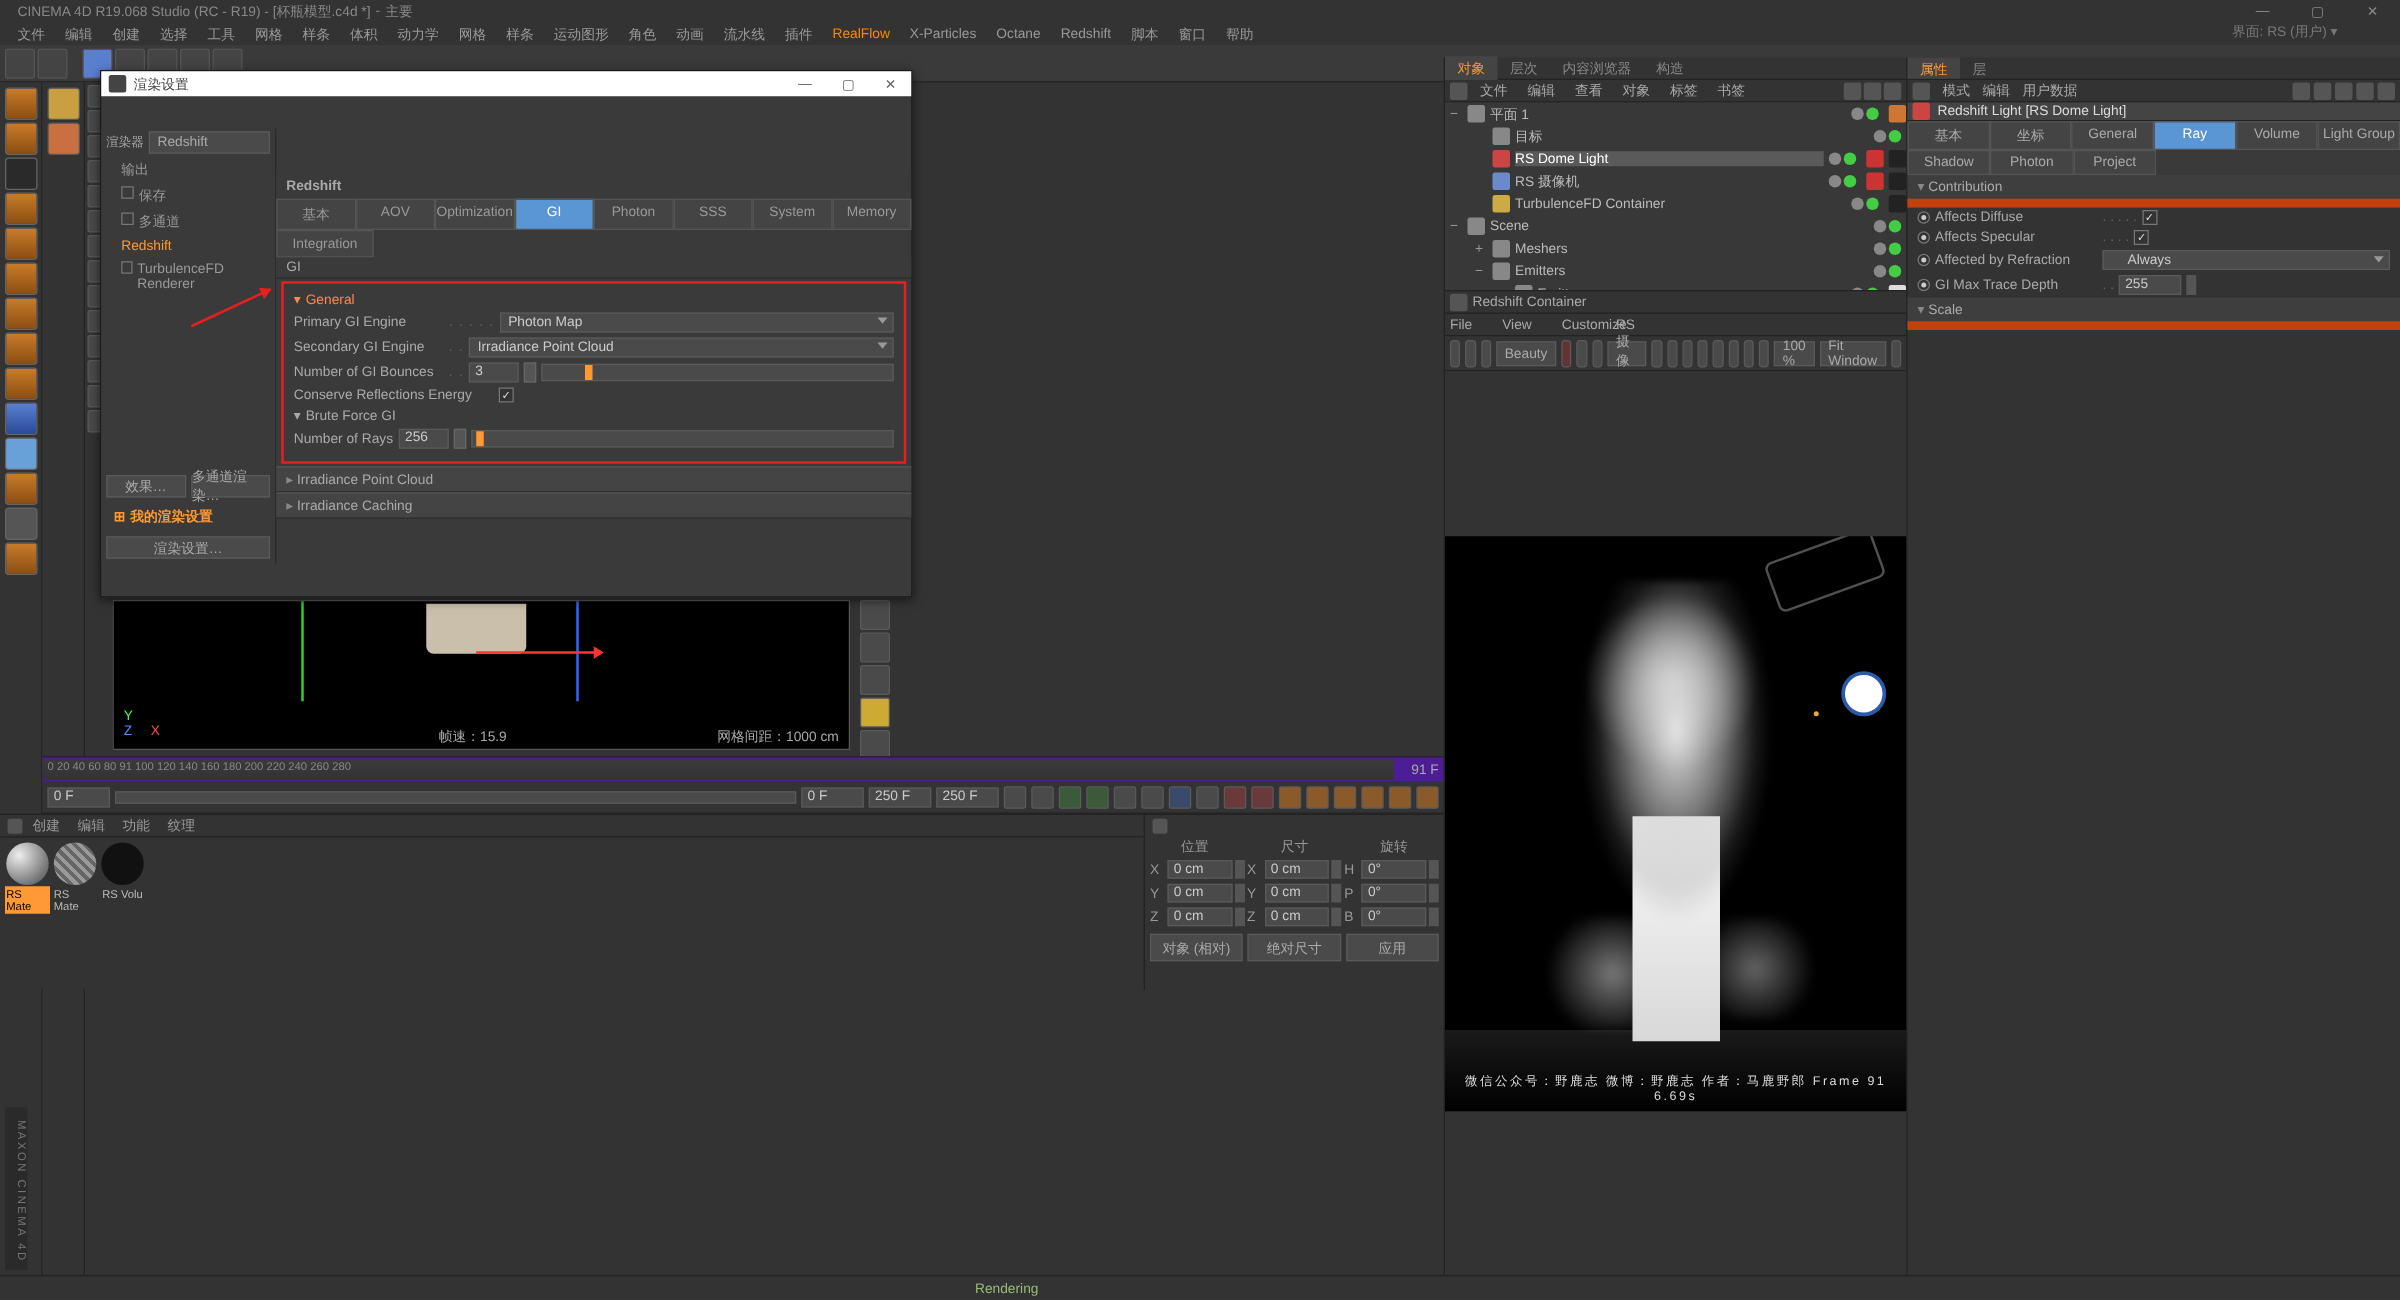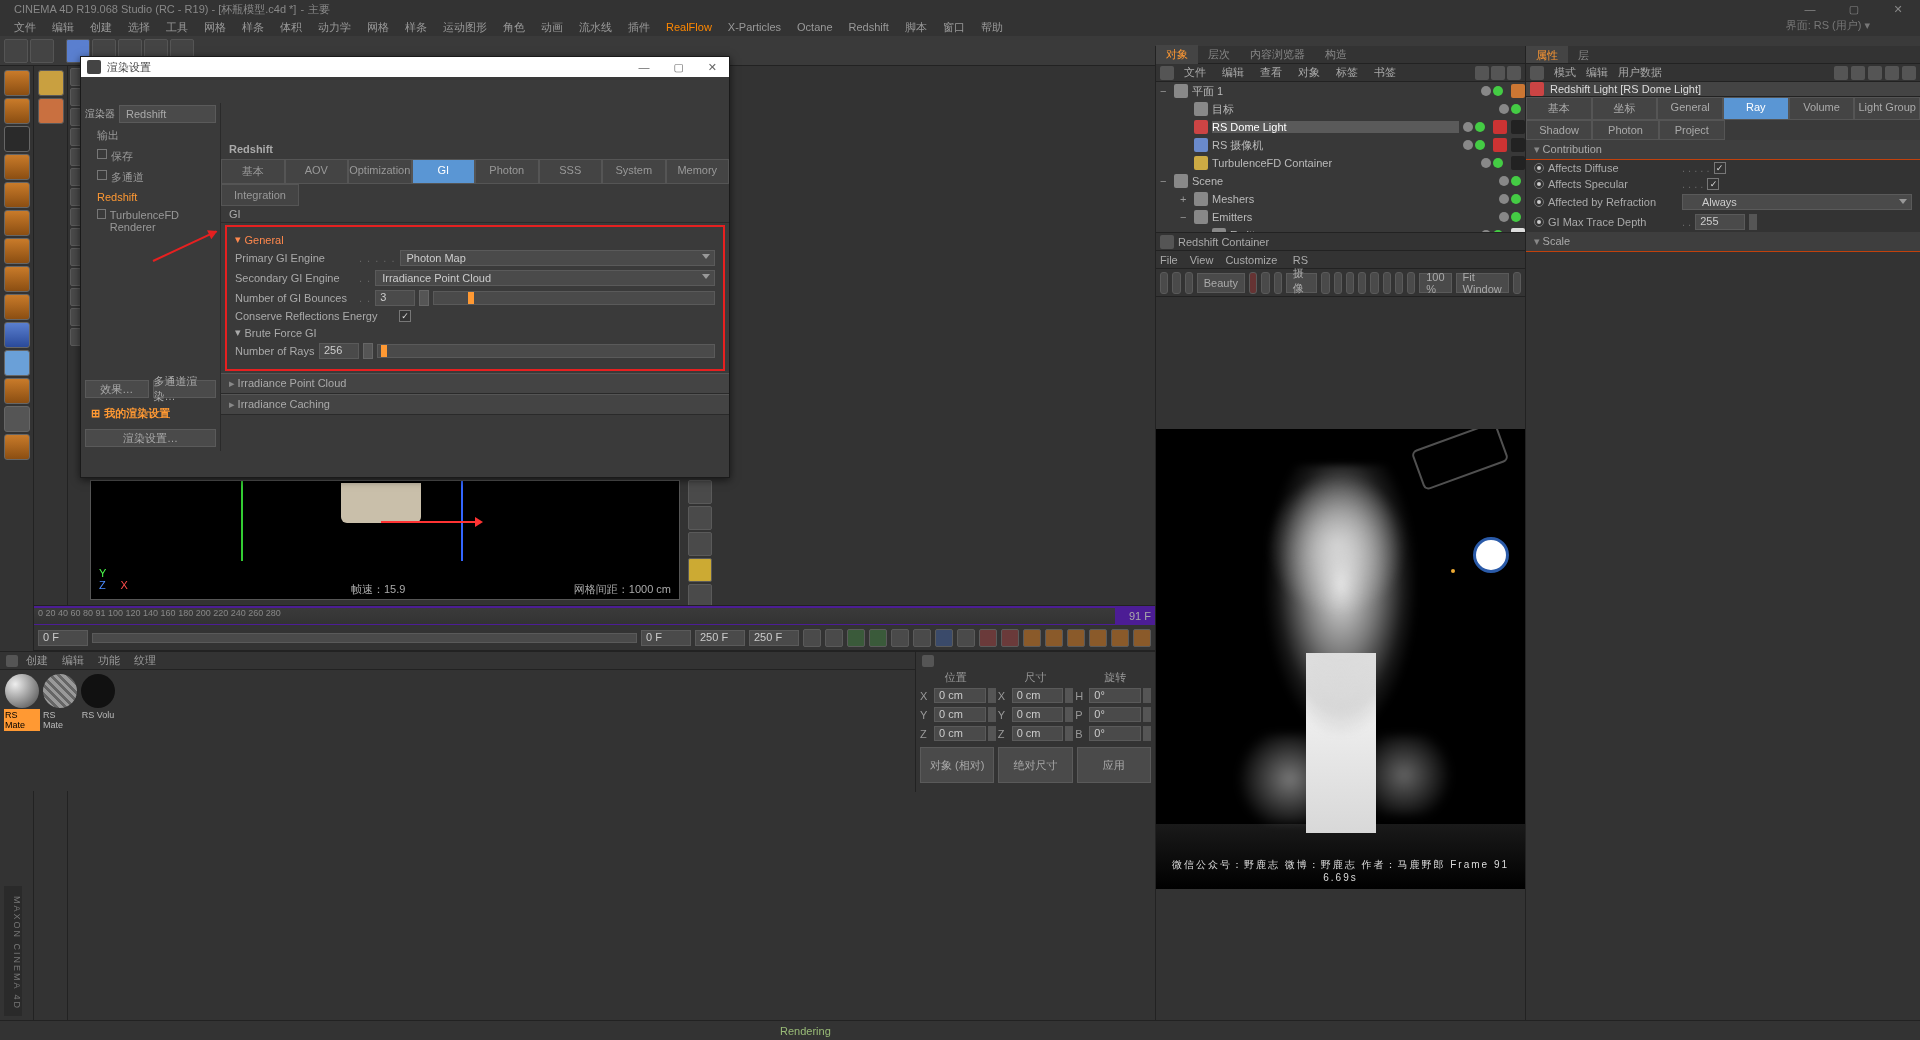--- a/index.html
+++ b/index.html
@@ -115,21 +115,21 @@
 .mat .nm { font-size:9px; color:#bbb; background:#333; padding:1px;}
 .mat .nm.sel { background:#ff9933; color:#000;}
 .coord-panel { position:absolute; right:0; top:0; width:240px; height:140px; background:#333; border-left:1px solid #222;}
 .coord-hdr { display:flex; height:16px; color:#999;}
 .coord-hdr span{flex:1; text-align:center;}
 .coord-row { display:flex; align-items:center; gap:2px; padding:2px 4px;}
 .coord-row .ax { width:12px; color:#999;}
 .coord-row .v { flex:1; height:15px; background:#4a4a4a; border:1px solid #5a5a5a; color:#ccc; padding:0 4px;}
 .coord-row .sp { width:8px; height:15px; background:#555;}
 .coord-btns { display:flex; gap:4px; padding:4px;}
-.coord-btns .b { flex:1; height:36px; background:#4a4a4a; border:1px solid #5a5a5a; display:flex; align-items:center; justify-content:center; color:#aaa;}
+.coord-btns .b { flex:1; height:22px; background:#4a4a4a; border:1px solid #5a5a5a; display:flex; align-items:center; justify-content:center; color:#aaa;}
 
 
 .rightcol { position:absolute; right:0; top:46px; width:765px; bottom:20px; display:flex;}
 .obj-panel { width:370px; background:#333; border-left:1px solid #222; display:flex; flex-direction:column;}
 .obj-tabs { height:18px; display:flex; align-items:center; border-bottom:1px solid #222;}
 .obj-tabs span { padding:2px 10px; color:#888;}
 .obj-tabs span.act { background:#444; color:#ff9933;}
 .obj-menu { height:18px; display:flex; align-items:center; padding-left:4px; gap:4px; color:#aaa; border-bottom:1px solid #222;}
 .obj-menu span{padding:2px 6px;}
 .obj-menu .icons { margin-left:auto; display:flex; gap:2px; padding-right:4px;}
@@ -149,21 +149,21 @@
 .obj-item .dot.g{background:#44cc44;} .obj-item .dot.gr{background:#888;}
 .obj-item .tag { width:14px; height:14px; background:#cc7733; border-radius:2px;}
 .obj-item .tag.rs { background:#cc3333;}
 .obj-item .tag.bk { background:#222;}
 .obj-item .tag.wt { background:#ddd;}
 .obj-item.ind1 { padding-left:24px;} .obj-item.ind2{padding-left:42px;}
 
 
 .rv-panel { border-top:1px solid #222; display:flex; flex-direction:column; flex:1;}
 .rv-title { height:18px; display:flex; align-items:center; padding-left:4px; gap:4px; color:#aaa; border-bottom:1px solid #222;}
-.rv-menu { height:18px; display:flex; align-items:center; padding-left:4px; gap:12px; color:#aaa; border-bottom:1px solid #222;}
+.rv-menu { height:18px; display:flex; align-items:center; padding-left:4px; gap:24px; color:#aaa; border-bottom:1px solid #222;}
 .rv-tb { height:28px; display:flex; align-items:center; gap:4px; padding:0 4px; border-bottom:1px solid #222;}
 .rv-tb .b { width:22px; height:22px; background:#4a4a4a; border:1px solid #5a5a5a; border-radius:3px;}
 .rv-tb .combo { height:20px; background:#4a4a4a; border:1px solid #5a5a5a; padding:0 6px; display:flex; align-items:center; color:#aaa;}
 .rv-view { flex:1; background:#333; display:flex; align-items:center; justify-content:center; position:relative;}
 .render-img { width:460px; height:460px; background:#000; position:relative; overflow:hidden;}
 .smoke { position:absolute; left:50%; top:8%; transform:translateX(-50%); width:200px; height:340px; background: radial-gradient(ellipse 90px 180px at 50% 35%, rgba(240,240,240,.95), rgba(200,200,200,.6) 40%, rgba(120,120,120,.2) 70%, transparent 85%); filter:blur(3px);}
 .smoke2 { position:absolute; left:30%; top:10%; width:140px; height:140px; background: radial-gradient(circle, rgba(230,230,230,.7), transparent 70%); filter:blur(4px);}
 .smoke3 { position:absolute; left:20%; bottom:14%; width:120px; height:90px; background: radial-gradient(circle, rgba(200,200,200,.6), transparent 70%); filter:blur(4px);}
 .smoke4 { position:absolute; right:18%; bottom:16%; width:110px; height:80px; background: radial-gradient(circle, rgba(200,200,200,.5), transparent 70%); filter:blur(4px);}
 .pillar { position:absolute; left:50%; bottom:12%; transform:translateX(-50%); width:70px; height:180px; background:linear-gradient(#fafafa,#d8d8d8);}
@@ -178,21 +178,21 @@
 .attr-tabs { height:18px; display:flex; border-bottom:1px solid #222;}
 .attr-tabs span { padding:2px 10px; color:#888;}
 .attr-tabs span.act { background:#444; color:#ff9933;}
 .attr-menu { height:18px; display:flex; align-items:center; padding-left:4px; gap:10px; color:#aaa; border-bottom:1px solid #222;}
 .attr-menu .icons { margin-left:auto; display:flex; gap:3px; padding-right:4px;}
 .attr-hdr { height:15px; background:#444; display:flex; align-items:center; padding-left:4px; gap:6px; color:#ddd; border-bottom:1px solid #222;}
 .attr-hdr .oic { width:14px; height:14px; background:#cc4444; border-radius:2px;}
 .attr-tabs2 { display:flex; flex-wrap:wrap;}
 .attr-tabs2 span { padding:3px 0; border:1px solid #555; background:#444; color:#aaa; text-align:center; flex:1; min-width:60px; cursor:pointer;}
 .attr-tabs2 span.active { background:#5a96d4; color:#fff;}
-.attr-sect { padding:3px 8px; color:#aaa; background:#3e3e3e; border-bottom:1px solid #c2410c;}
+.attr-sect { padding:3px 8px; color:#aaa; background:#3e3e3e; border-bottom:7px solid #c2410c;}
 .attr-sect::before { content:"▾ "; color:#888;}
 .attr-prop { display:flex; align-items:center; padding:2px 8px; gap:4px;}
 .attr-prop .bullet { width:10px; height:10px; border:1px solid #777; border-radius:50%; background:#333;}
 .attr-prop .bullet.on::after { content:""; display:block; width:4px; height:4px; background:#ccc; border-radius:50%; margin:2px;}
 .attr-prop .albl { flex:0 0 130px; color:#aaa;}
 .attr-prop .cb { width:12px; height:12px; border:1px solid #777; background:#333; display:flex; align-items:center; justify-content:center; color:#ddd; font-size:9px;}
 .attr-prop .combo { flex:1; height:16px; background:#4a4a4a; border:1px solid #5a5a5a; padding:0 19px; display:flex; align-items:center; color:#ccc; position:relative;}
 .attr-prop .combo .tri { position:absolute; right:4px; top:4px; border-left:4px solid transparent; border-right:4px solid transparent; border-top:5px solid #999;}
 .attr-prop .num { width:50px; height:16px; background:#4a4a4a; border:1px solid #5a5a5a; color:#ccc; padding:0 4px;}
 

